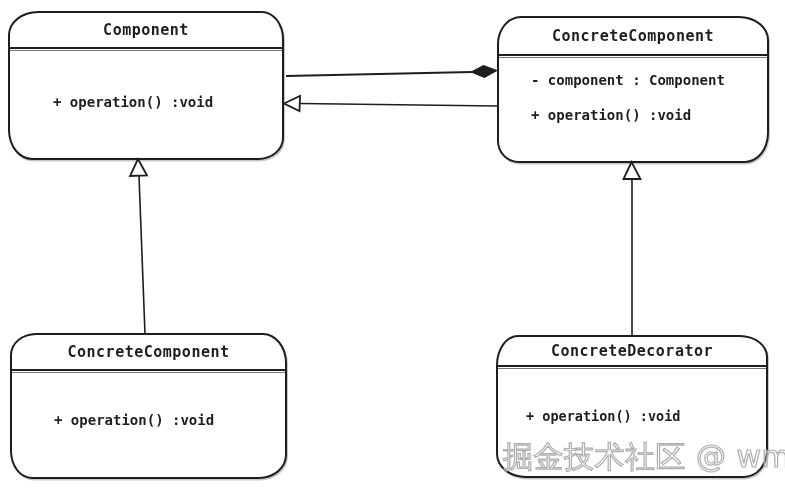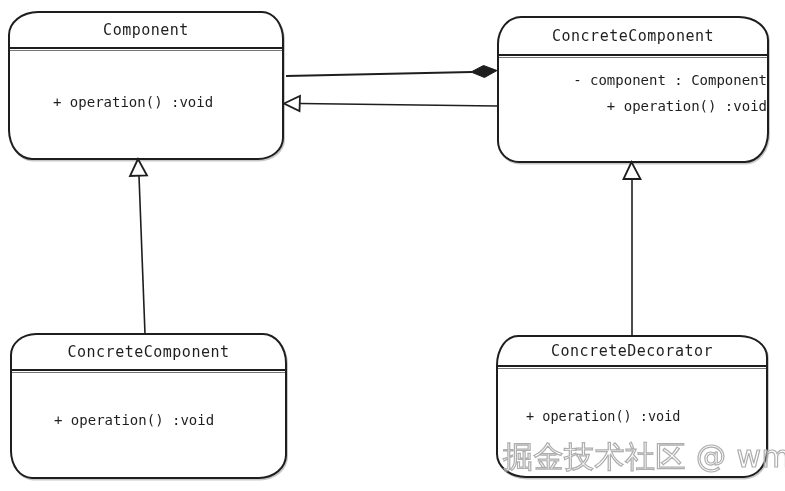--- a/index.html
+++ b/index.html
@@ -17,20 +17,21 @@
     font-family:"DejaVu Sans Mono","Liberation Mono",monospace;
     color:var(--stroke);
   }
   .uml-class{
     position:absolute;
     background:var(--background);
     border:2px solid var(--stroke);
     box-sizing:border-box;
     z-index:1;
     box-shadow:1px 1.5px 0 0 rgba(30,30,30,0.25);
+    font-weight:bold;
   }
   .uml-class.a{left:8px;top:11px;width:276px;height:149px;border-radius:30px 22px 26px 24px / 24px 28px 22px 30px;}
   .uml-class.b{left:497px;top:16px;width:272px;height:147px;border-radius:24px 30px 24px 22px / 28px 24px 30px 22px;}
   .uml-class.c{left:10px;top:333px;width:277px;height:146px;border-radius:26px 24px 28px 22px / 22px 30px 24px 28px;}
   .uml-class.d{left:496px;top:335px;width:272px;height:143px;border-radius:22px 28px 24px 30px / 30px 22px 28px 24px;}
   .uml-title{
     display:flex;align-items:center;justify-content:center;
     font-size:15px;letter-spacing:0.5px;white-space:nowrap;
   }
   .a .uml-title{height:34px;}
@@ -41,21 +42,21 @@
     height:4px;
     border-top:2px solid var(--stroke);
     border-bottom:1px solid var(--divider-shadow);
     box-sizing:border-box;
   }
   .uml-body{
     display:flex;flex-direction:column;
     font-size:14px;line-height:22px;white-space:nowrap;
   }
   .a .uml-body{padding:40px 0 0 43px;}
-  .b .uml-body{padding:11px 0 0 32px;gap:4px;align-items:flex-end;}
+  .b .uml-body{padding:11px 0 0 32px;gap:13px;}
   .c .uml-body{padding:36px 0 0 42px;}
   .d .uml-body{padding:36px 0 0 28px;gap:13px;font-size:13.5px;}
   #arrows{
     position:absolute;left:0;top:0;z-index:3;pointer-events:none;
   }
   #watermark{
     position:absolute;left:503px;top:437px;z-index:5;
     font-family:"DejaVu Sans","Liberation Sans",sans-serif;
     font-size:30px;letter-spacing:0.5px;white-space:nowrap;
     color:#cfcfcf;

